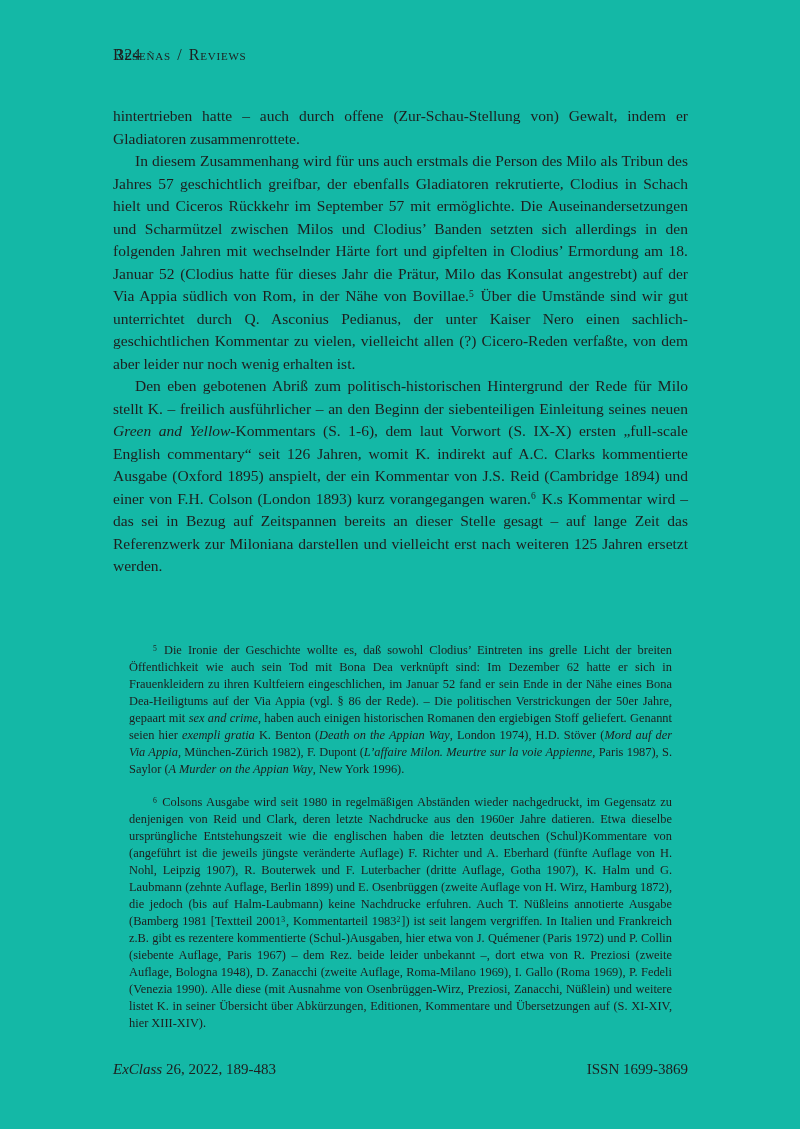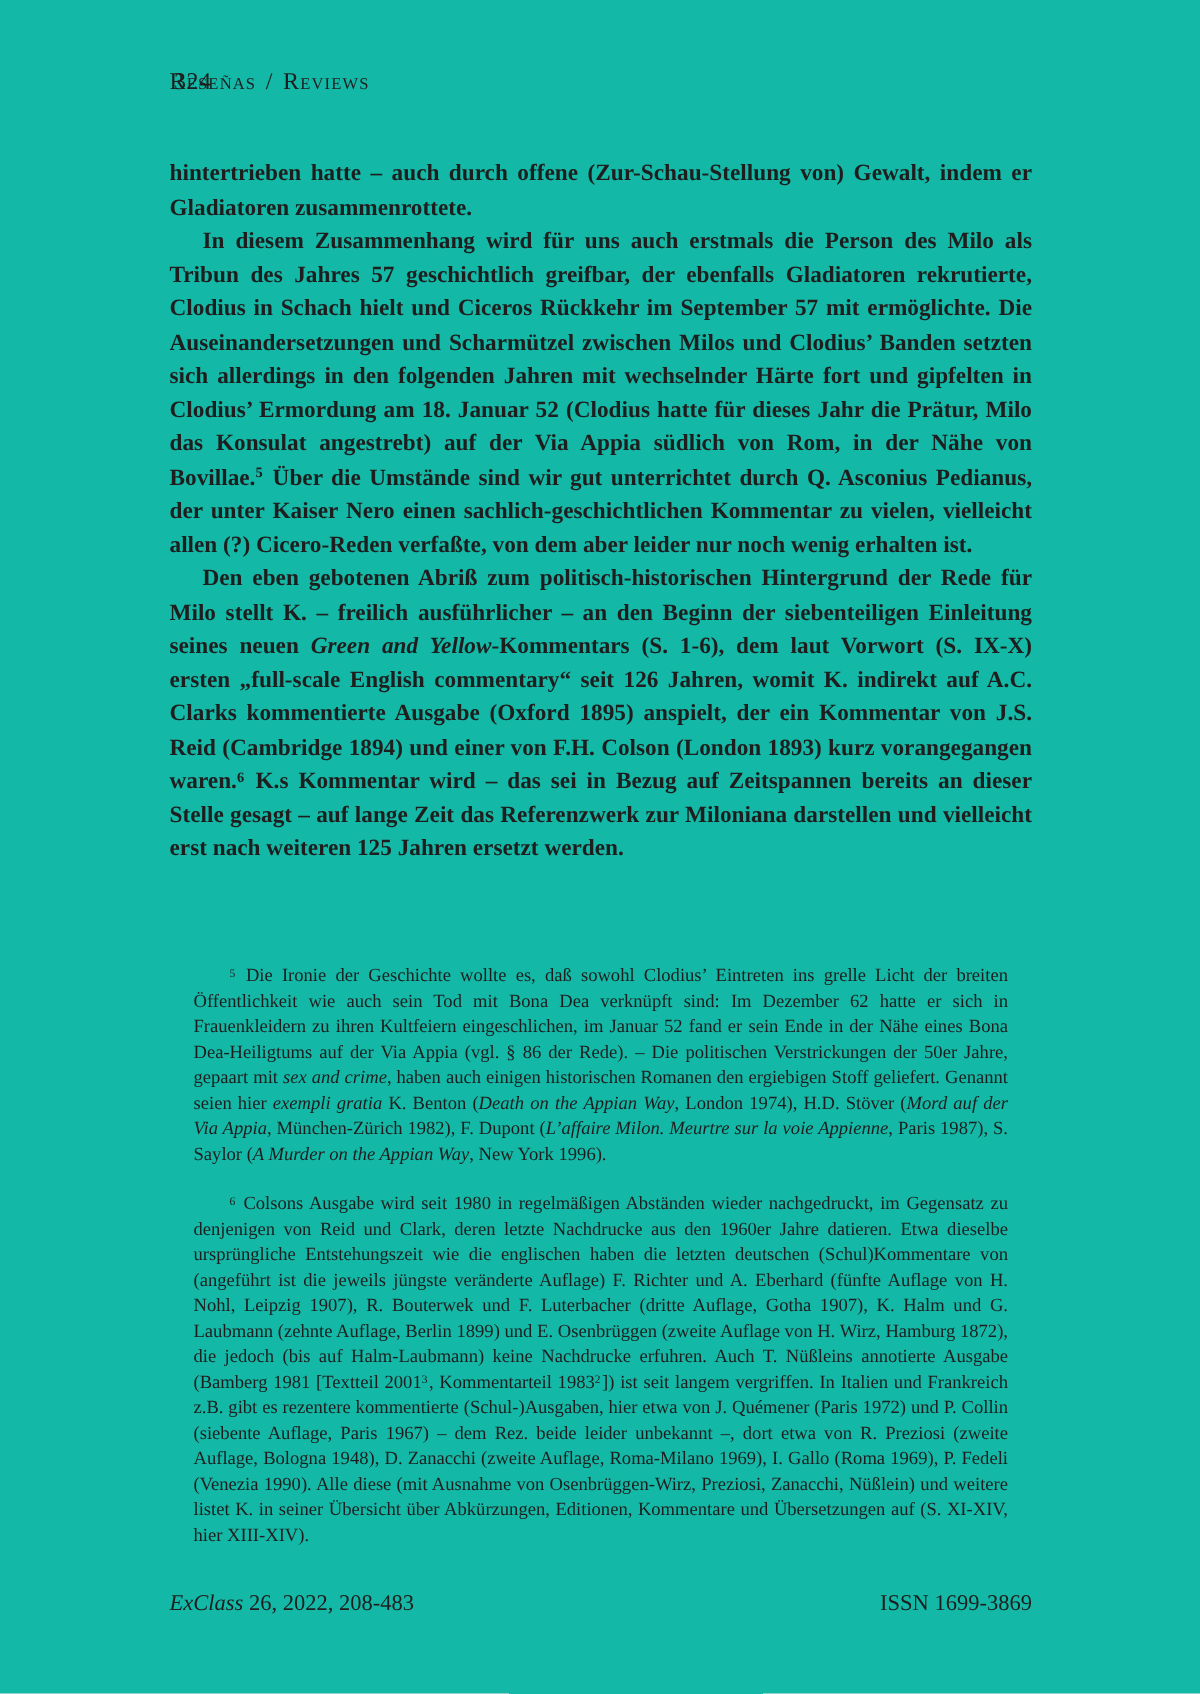--- a/index.html
+++ b/index.html
@@ -27,21 +27,21 @@
     font-variant-caps:small-caps;
     letter-spacing:0.8px;
     word-spacing:1.5px;
   }
   
   .body-text{
     position:absolute;top:105px;left:113px;width:575px;
     font-size:15.5px;line-height:22.5px;
     text-align:justify;
   }
-  .body-text p{margin:0;text-indent:22px;font-weight:bold;}
+  .body-text p{margin:0;text-indent:22px;}
   .body-text p.no-indent{text-indent:0;}
   
   .footnotes{
     position:absolute;top:626px;left:113px;width:575px;
     font-size:12.4px;line-height:17px;
     text-align:justify;
   }
   .footnote{margin:16px;text-indent:24px;}
   sup{
     font-size:0.62em;
@@ -74,17 +74,17 @@
     <p><span>In diesem Zusammenhang wird für uns auch erstmals die Person des Milo als Tribun des Jahres 57 geschichtlich greifbar, der ebenfalls Gladiatoren rekrutierte, Clodius in Schach hielt und Ciceros Rückkehr im September 57 mit ermöglichte. Die Auseinandersetzungen und Scharmützel zwischen Milos und Clodius’ Banden setzten sich allerdings in den folgenden Jahren mit wechselnder Härte fort und gipfelten in Clodius’ Ermordung am 18. Januar 52 (Clodius hatte für dieses Jahr die Prätur, Milo das Konsulat angestrebt) auf der Via Appia südlich von Rom, in der Nähe von Bovillae.</span><sup>5</sup><span> Über die Umstände sind wir gut unterrichtet durch Q. Asconius Pedianus, der unter Kaiser Nero einen sachlich-geschichtlichen Kommentar zu vielen, vielleicht allen (?) Cicero-Reden verfaßte, von dem aber leider nur noch wenig erhalten ist.</span></p>
     <p><span>Den eben gebotenen Abriß zum politisch-historischen Hintergrund der Rede für Milo stellt K. – freilich ausführlicher – an den Beginn der siebenteiligen Einleitung seines neuen </span><em>Green and Yellow</em><span>-Kommentars (S. 1-6), dem laut Vorwort (S. IX-X) ersten „full-scale English commentary“ seit 126 Jahren, womit K. indirekt auf A.C. Clarks kommentierte Ausgabe (Oxford 1895) anspielt, der ein Kommentar von J.S. Reid (Cambridge 1894) und einer von F.H. Colson (London 1893) kurz vorangegangen waren.</span><sup>6</sup><span> K.s Kommentar wird – das sei in Bezug auf Zeitspannen bereits an dieser Stelle gesagt – auf lange Zeit das Referenzwerk zur Miloniana darstellen und vielleicht erst nach weiteren 125 Jahren ersetzt werden.</span></p>
   </div>
 
   <div class="footnotes">
     <p class="footnote"><sup>5</sup><span> Die Ironie der Geschichte wollte es, daß sowohl Clodius’ Eintreten ins grelle Licht der breiten Öffentlichkeit wie auch sein Tod mit Bona Dea verknüpft sind: Im Dezember 62 hatte er sich in Frauenkleidern zu ihren Kultfeiern eingeschlichen, im Januar 52 fand er sein Ende in der Nähe eines Bona Dea-Heiligtums auf der Via Appia (vgl. § 86 der Rede). – Die politischen Verstrickungen der 50er Jahre, gepaart mit </span><em>sex and crime</em><span>, haben auch einigen historischen Romanen den ergiebigen Stoff geliefert. Genannt seien hier </span><em>exempli gratia</em><span> K. Benton (</span><em>Death on the Appian Way</em><span>, London 1974), H.D. Stöver (</span><em>Mord auf der Via Appia</em><span>, München-Zürich 1982), F. Dupont (</span><em>L’affaire Milon. Meurtre sur la voie Appienne</em><span>, Paris 1987), S. Saylor (</span><em>A Murder on the Appian Way</em><span>, New York 1996).</span></p>
     <p class="footnote"><sup>6</sup><span> Colsons Ausgabe wird seit 1980 in regelmäßigen Abständen wieder nachgedruckt, im Gegensatz zu denjenigen von Reid und Clark, deren letzte Nachdrucke aus den 1960er Jahre datieren. Etwa dieselbe ursprüngliche Entstehungszeit wie die englischen haben die letzten deutschen (Schul)Kommentare von (angeführt ist die jeweils jüngste veränderte Auflage) F. Richter und A. Eberhard (fünfte Auflage von H. Nohl, Leipzig 1907), R. Bouterwek und F. Luterbacher (dritte Auflage, Gotha 1907), K. Halm und G. Laubmann (zehnte Auflage, Berlin 1899) und E. Osenbrüggen (zweite Auflage von H. Wirz, Hamburg 1872), die jedoch (bis auf Halm-Laubmann) keine Nachdrucke erfuhren. Auch T. Nüßleins annotierte Ausgabe (Bamberg 1981 [Textteil 2001</span><sup>3</sup><span>, Kommentarteil 1983</span><sup>2</sup><span>]) ist seit langem vergriffen. In Italien und Frankreich z.B. gibt es rezentere kommentierte (Schul-)Ausgaben, hier etwa von J. Quémener (Paris 1972) und P. Collin (siebente Auflage, Paris 1967) – dem Rez. beide leider unbekannt –, dort etwa von R. Preziosi (zweite Auflage, Bologna 1948), D. Zanacchi (zweite Auflage, Roma-Milano 1969), I. Gallo (Roma 1969), P. Fedeli (Venezia 1990). Alle diese (mit Ausnahme von Osenbrüggen-Wirz, Preziosi, Zanacchi, Nüßlein) und weitere listet K. in seiner Übersicht über Abkürzungen, Editionen, Kommentare und Übersetzungen auf (S. XI-XIV, hier XIII-XIV).</span></p>
   </div>
 
   <div class="page-footer">
-    <span><em>ExClass</em><span> 26, 2022, 208-483</span></span>
+    <span><em>ExClass</em><span> 26, 2022, 189-483</span></span>
     <span>ISSN 1699-3869</span>
   </div>
 
 </div>
 
 </body></html>

